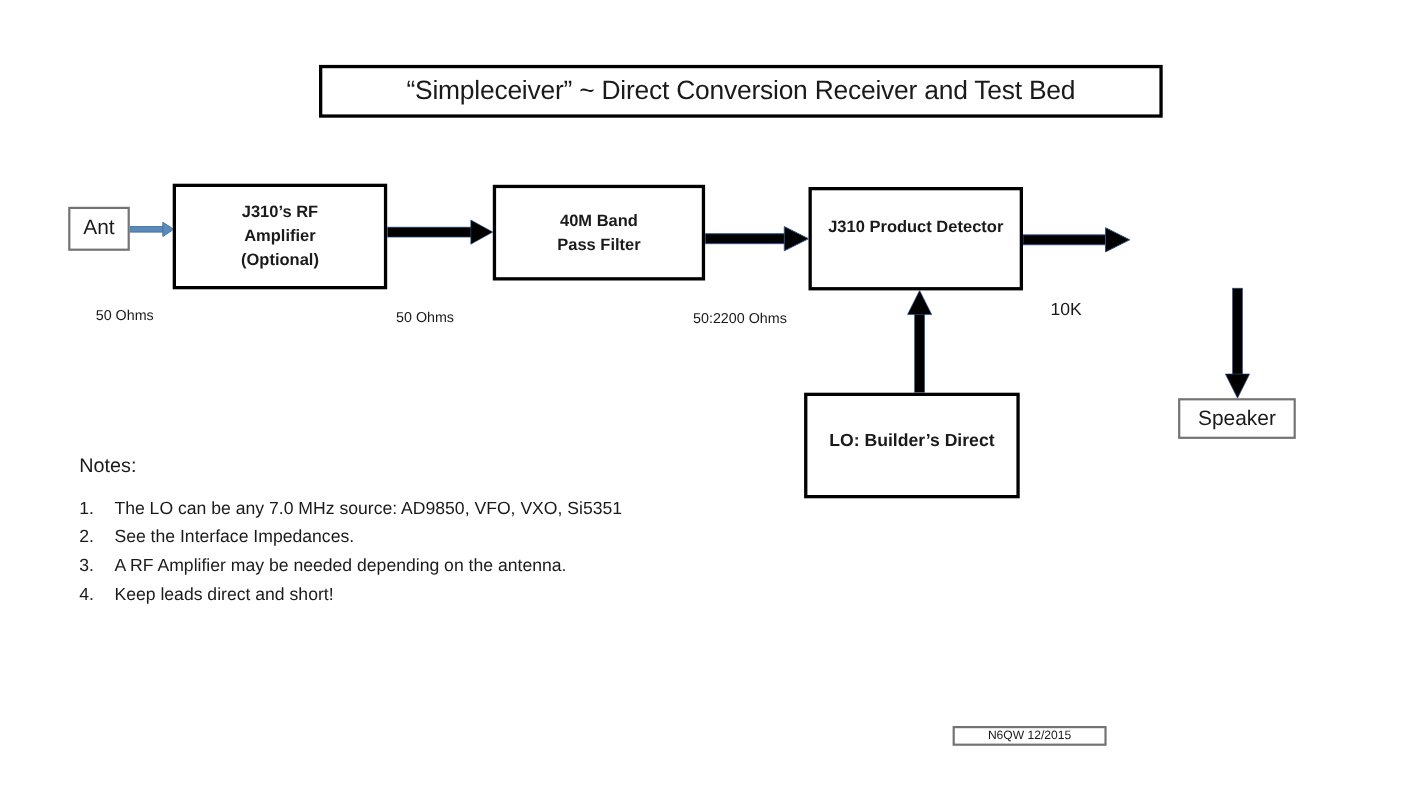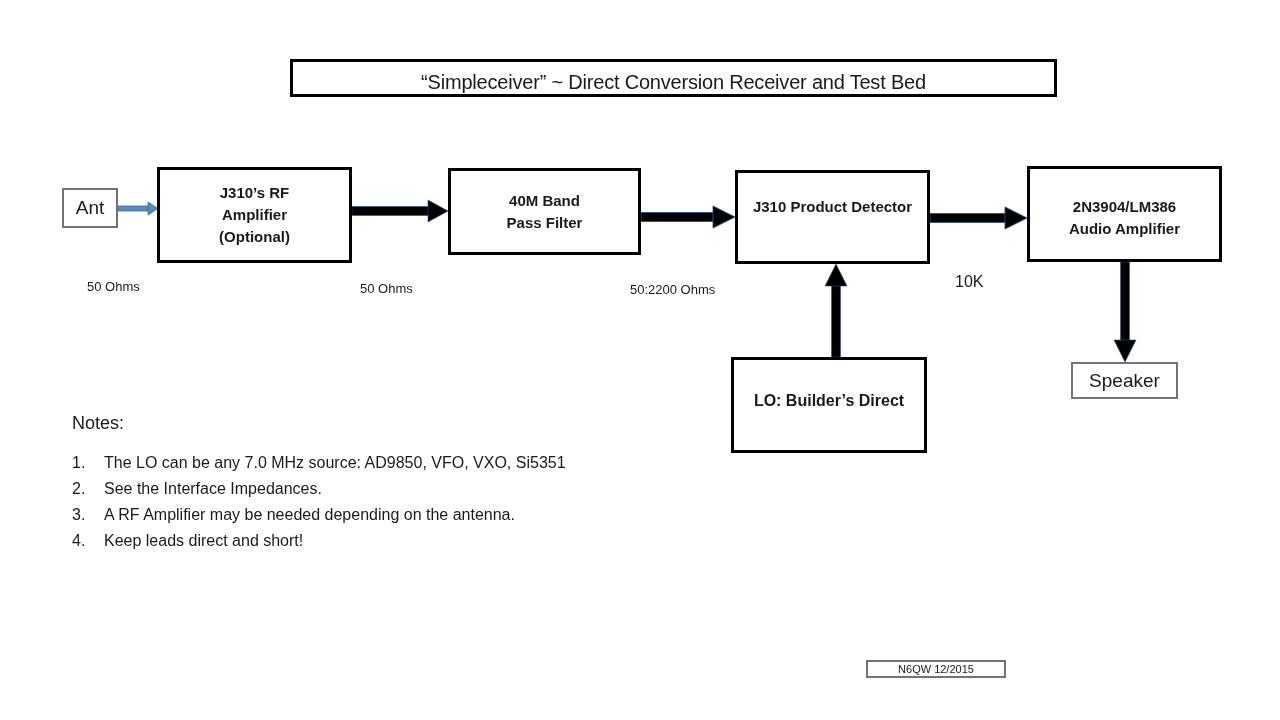--- a/index.html
+++ b/index.html
@@ -22,25 +22,24 @@
     position: absolute;
     background: #ffffff;
     display: flex;
     flex-direction: column;
     align-items: center;
     justify-content: center;
     text-align: center;
   }
   .title-box {
     left: 290px; top: 59px;
-    width: 767px; height: 38px;
+    width: 767px; height: 48px;
     border: 3px solid #000000;
-    font-size: 20px;
+    font-size: 24px;
     letter-spacing: -0.2px;
-    justify-content: flex-end;
   }
   .block {
     border: 3px solid #000000;
     font-weight: bold;
     font-size: 15px;
     line-height: 22px;
   }
   .block-rf-amp   { left: 157px;  top: 167px; width: 195px; height: 96px; }
   .block-bpf      { left: 448px;  top: 168px; width: 193px; height: 87px; }
   .block-detector { left: 735px;  top: 170px; width: 195px; height: 94px; padding-bottom: 20px; }
@@ -137,24 +136,20 @@
 
   <div class="box block block-bpf">
     <span>40M Band</span>
     <span>Pass Filter</span>
   </div>
 
   <div class="box block block-detector">
     <span>J310 Product Detector</span>
   </div>
 
-  <div class="box block block-audio">
-    <span>2N3904/LM386</span>
-    <span>Audio Amplifier</span>
-  </div>
 
   <div class="box block block-lo">
     <span>LO: Builder’s Direct</span>
   </div>
 
   <div class="box small-box speaker-box">
     <span>Speaker</span>
   </div>
 
   <div class="imp-label imp-ant">50 Ohms</div>

